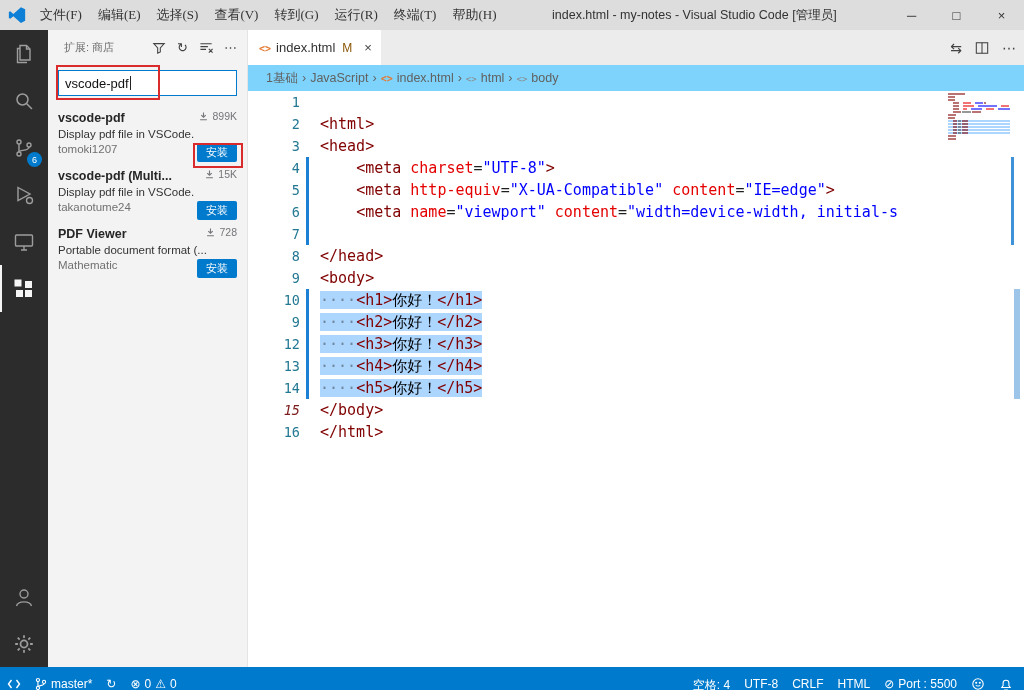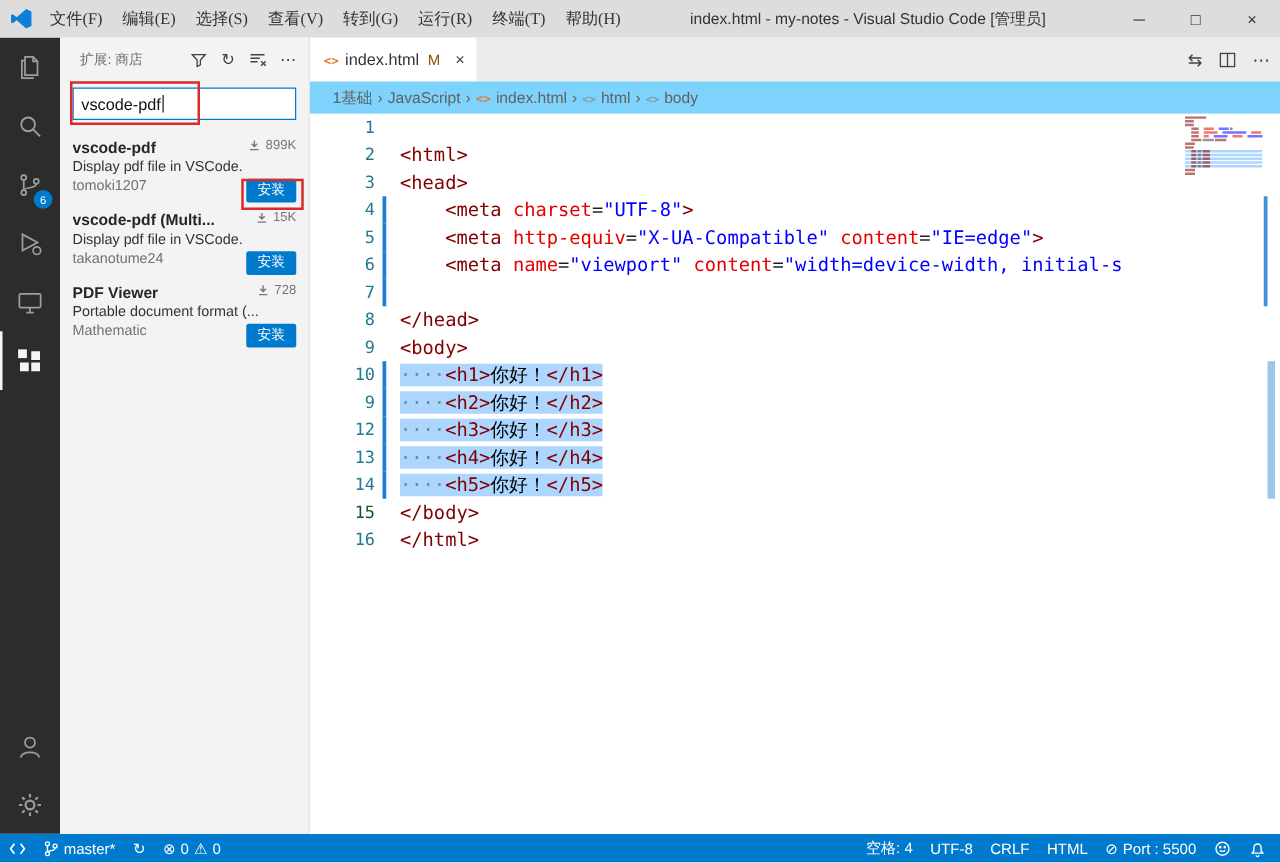--- a/index.html
+++ b/index.html
@@ -59,21 +59,21 @@
   .breadcrumbs{height:26px;display:flex;align-items:center;padding-left:18px;font-size:12.5px;color:#616161;flex:none;background:#7dd3fc;}
   .bc-sep{margin:0 4px;color:#616161;}
   .bc-item{display:flex;align-items:center;gap:4px;cursor:pointer;}
   .bc-sym::before{content:"<>";color:#8a8a8a;font-family:"DejaVu Sans Mono",monospace;font-size:9px;}
 
   
   .codewrap{flex:1;position:relative;overflow:hidden;font-family:"DejaVu Sans Mono","Liberation Mono",monospace;font-size:15px;background:#fff;}
   .codelines{position:absolute;left:0;top:0;right:0;bottom:0;padding-right:80px;}
   .code-line{display:flex;height:22px;line-height:22px;white-space:pre;}
   .ln{width:52px;flex:none;text-align:right;color:#237893;font-size:13.5px;}
-  .ln.active{color:#14532d;}
+  .ln.active{color:#7f1d1d;font-style:italic;}
   .deco{width:20px;flex:none;position:relative;}
   .deco.mod::before{content:"";position:absolute;left:6px;top:0;bottom:0;width:3px;background:#1b7fd4;}
   .lc{flex:1;min-width:0;overflow:hidden;white-space:pre;position:relative;}
   .lc .sel{background:#add6ff;}
   .t-tag{color:#800000;} .t-attr{color:#e50000;} .t-val{color:#0000ff;}
   .t-text{color:#000;} .t-plain{color:#1e1e1e;} .t-ws{color:#6e859a;}
 
   
   .minimap{position:absolute;top:2px;right:14px;width:62px;overflow:hidden;}
   .mm-row{height:2px;margin-bottom:1px;display:flex;gap:1px;}
@@ -82,21 +82,21 @@
   .mm-tag{background:#800000;} .mm-attr{background:#e50000;} .mm-val{background:#0000ff;}
   .mm-text{background:#444;} .mm-plain{background:transparent;} .mm-ws{background:transparent;}
   .ruler{position:absolute;top:0;right:0;width:14px;bottom:0;}
   .ruler-mod{position:absolute;left:1px;width:3px;top:66px;height:88px;background:#1b7fd4;opacity:.85;}
   .ruler-sel{position:absolute;left:4px;width:6px;top:198px;height:110px;background:#9cc5e9;}
 
   
   .statusbar{height:23px;background:#007acc;color:#fff;display:flex;align-items:center;font-size:12px;padding:0 4px 0 0;}
   .sb-left{display:flex;align-items:center;height:100%;flex:1;}
   .sb-right{display:flex;align-items:center;height:100%;}
-  .sb-item{display:flex;align-items:center;gap:4px;padding:0 7px;height:100%;cursor:pointer;white-space:nowrap;}
+  .sb-item{display:flex;gap:4px;padding:10px 7px;height:100%;cursor:pointer;white-space:nowrap;}
   .sb-item svg{flex:none;}
 </style>
 </head>
 <body>
 
 <div class="titlebar">
   <svg class="logo" viewBox="0 0 32 32">
     <path d="M23 2 9.5 14 4 9.5 1.5 10.8v10.4L4 22.5 9.5 18 23 30l7.5-3.6V5.6z" fill="#0d7fd6"></path>
   </svg>
   <div class="menus">

